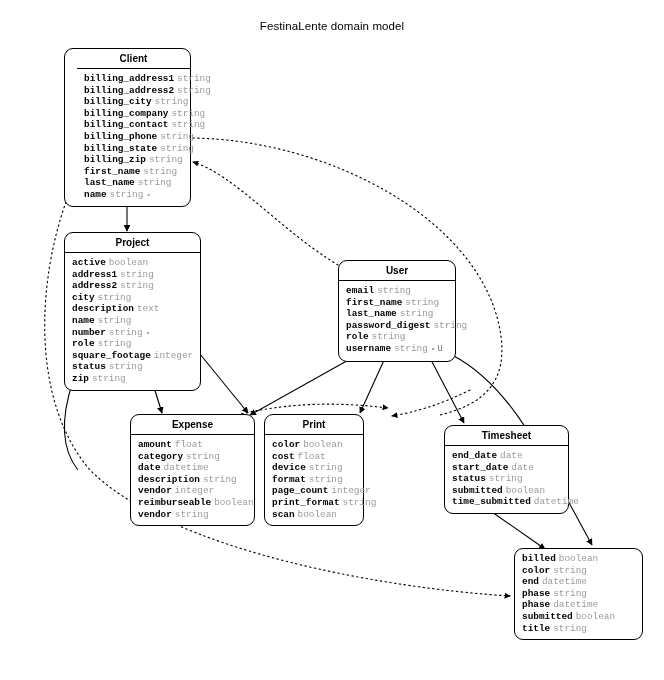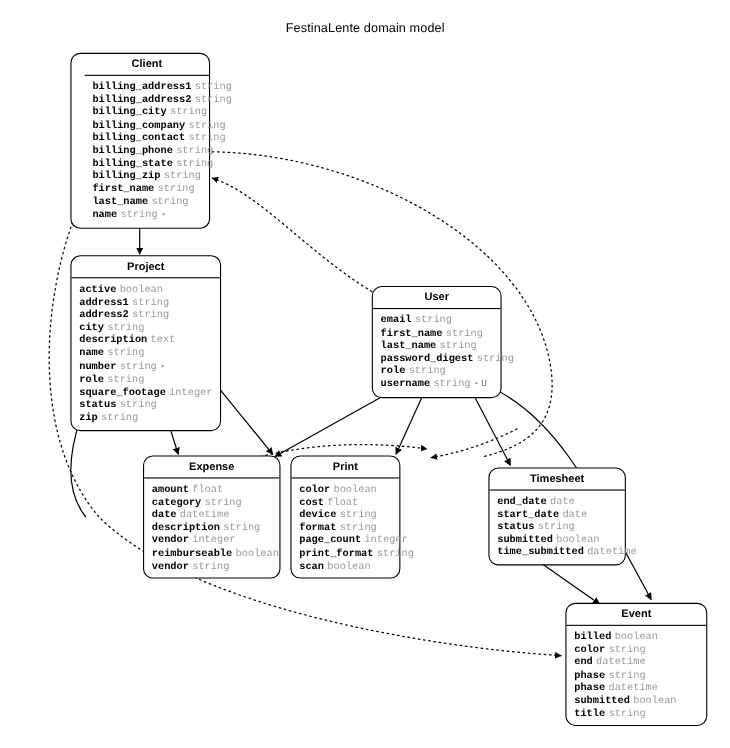--- a/index.html
+++ b/index.html
@@ -208,21 +208,20 @@
     <div class="uml-attrs">
       <div class="uml-attr"><span class="attr-name">end_date</span><span class="attr-type">date</span></div>
       <div class="uml-attr"><span class="attr-name">start_date</span><span class="attr-type">date</span></div>
       <div class="uml-attr"><span class="attr-name">status</span><span class="attr-type">string</span></div>
       <div class="uml-attr"><span class="attr-name">submitted</span><span class="attr-type">boolean</span></div>
       <div class="uml-attr"><span class="attr-name">time_submitted</span><span class="attr-type">datetime</span></div>
     </div>
   </div>
 
   <div class="uml-class" style="left:514px; top:548px; width:129px;">
-    <div class="uml-class-name">Event</div>
     <div class="uml-attrs">
       <div class="uml-attr"><span class="attr-name">billed</span><span class="attr-type">boolean</span></div>
       <div class="uml-attr"><span class="attr-name">color</span><span class="attr-type">string</span></div>
       <div class="uml-attr"><span class="attr-name">end</span><span class="attr-type">datetime</span></div>
       <div class="uml-attr"><span class="attr-name">phase</span><span class="attr-type">string</span></div>
       <div class="uml-attr"><span class="attr-name">phase</span><span class="attr-type">datetime</span></div>
       <div class="uml-attr"><span class="attr-name">submitted</span><span class="attr-type">boolean</span></div>
       <div class="uml-attr"><span class="attr-name">title</span><span class="attr-type">string</span></div>
     </div>
   </div>

